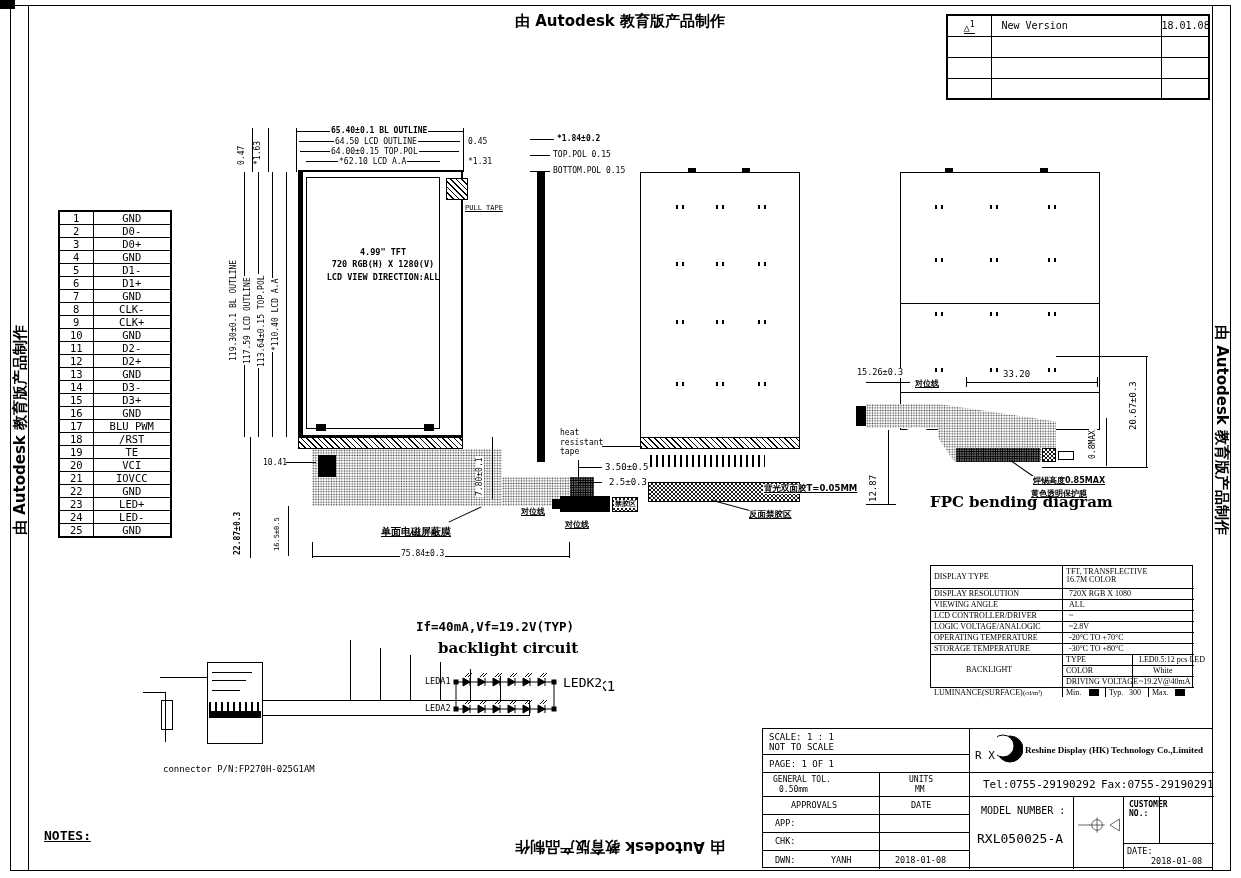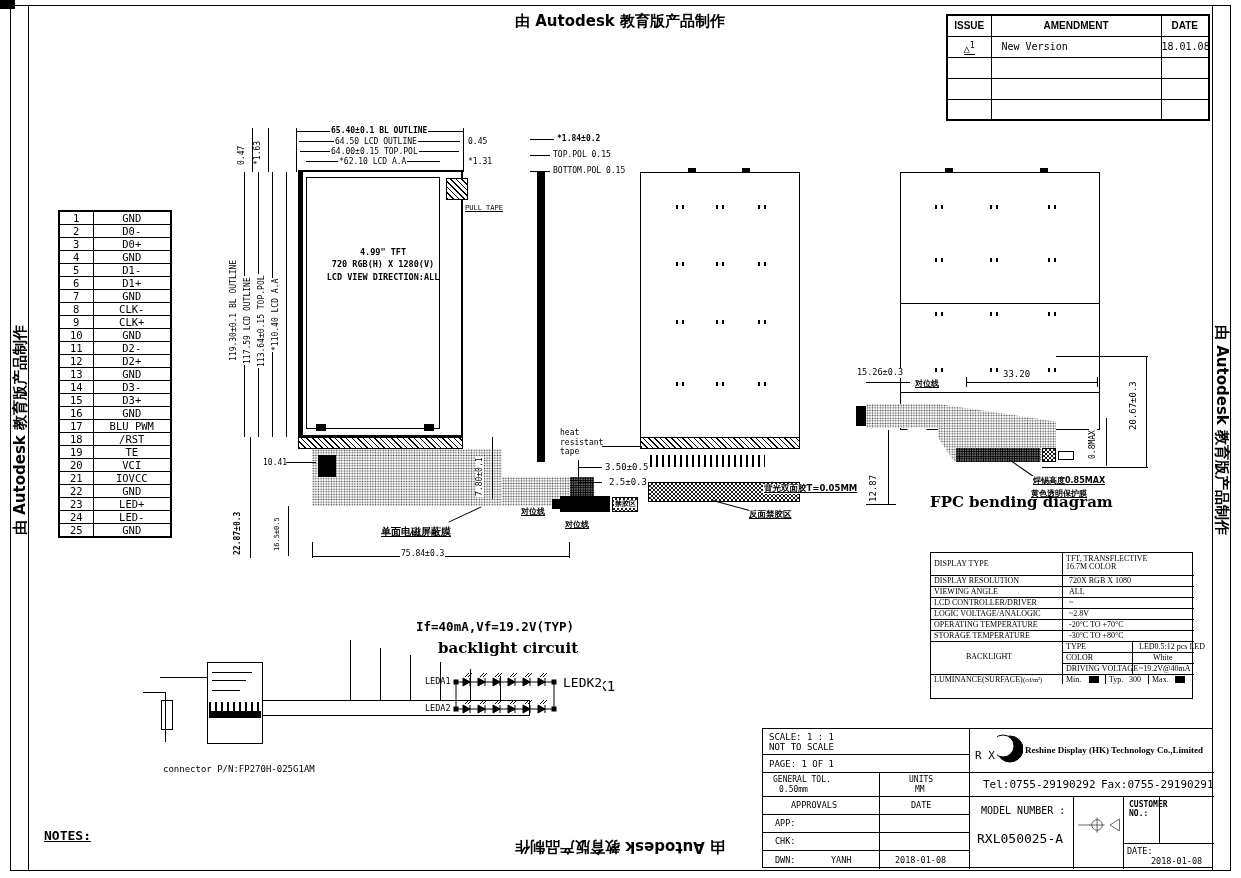--- a/index.html
+++ b/index.html
@@ -53,25 +53,20 @@
   <div class="wm" style="left:-130px;top:421px;width:300px;transform:rotate(-90deg)">由 Autodesk 教育版产品制作</div>
   <div class="wm" style="left:1072px;top:421px;width:300px;transform:rotate(90deg)">由 Autodesk 教育版产品制作</div>
 
   <table id="rev">
     <colgroup>
         <col style="width:44px">
         <col style="width:170px">
         <col style="width:48px">
       </colgroup>
     <tbody>
-        <tr>
-      <th>ISSUE</th>
-      <th>AMENDMENT</th>
-      <th>DATE</th>
-    </tr>
     <tr>
       <td><span style="border-bottom:1px solid #000">△<sup>1</sup></span></td>
       <td style="text-align:left;padding-left:10px">New Version</td>
       <td>18.01.08</td>
     </tr>
     <tr>
           <td></td>
           <td></td>
           <td></td>
         </tr>
@@ -462,21 +457,21 @@
   <div class="ln" style="left:410px;top:655px;width:1px;height:45px"></div>
   <div class="ln" style="left:440px;top:662px;width:1px;height:38px"></div>
   <div class="ln" style="left:470px;top:669px;width:1px;height:31px"></div>
   <div class="ln" style="left:500px;top:676px;width:1px;height:24px"></div>
   <div class="abs" style="left:163px;top:764px;font:9px 'DejaVu Sans Mono',monospace;white-space:nowrap">connector P/N:FP270H-025G1AM</div>
 
   <div class="abs" style="left:44px;top:828px">
     <div style="font:bold 13px 'DejaVu Sans Mono',monospace;text-decoration:underline">NOTES:</div>
   </div>
 
-  <div class="frame" style="left:930px;top:552px;width:263px;height:147px">
+  <div class="frame" style="left:930px;top:565px;width:263px;height:123px">
     <div class="ln" style="left:131px;top:0;width:1px;height:131px"></div>
     <div class="ln" style="left:0;top:22px;width:263px;height:1px"></div>
     <div class="ln" style="left:0;top:33px;width:263px;height:1px"></div>
     <div class="ln" style="left:0;top:44px;width:263px;height:1px"></div>
     <div class="ln" style="left:0;top:55px;width:263px;height:1px"></div>
     <div class="ln" style="left:0;top:66px;width:263px;height:1px"></div>
     <div class="ln" style="left:0;top:77px;width:263px;height:1px"></div>
     <div class="ln" style="left:0;top:88px;width:263px;height:1px"></div>
     <div class="ln" style="left:131px;top:99px;width:132px;height:1px"></div>
     <div class="ln" style="left:131px;top:110px;width:132px;height:1px"></div>

